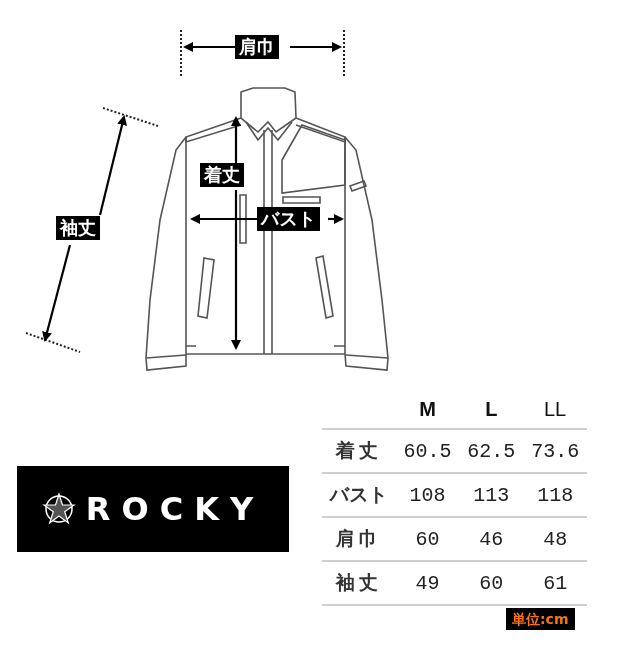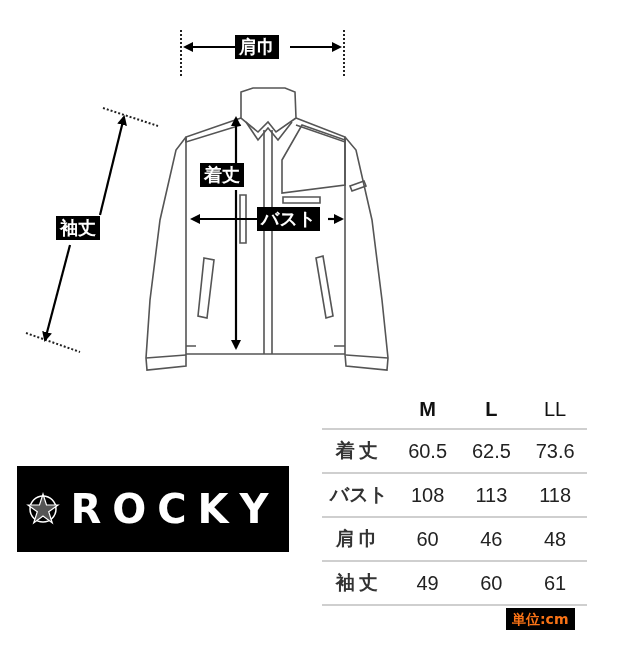--- a/index.html
+++ b/index.html
@@ -1,27 +1,27 @@
 <!DOCTYPE html>
 <html><head>
 <meta charset="utf-8">
 <style>
   html,body{margin:0;padding:0;background:#fff;}
   body{width:629px;height:645px;position:relative;overflow:hidden;font-family:"DejaVu Sans",sans-serif;color:#222;}
   svg.jacket{position:absolute;left:0;top:0;}
   .lbl{position:absolute;background:#000;color:#fff;font-weight:bold;font-size:18px;line-height:24px;padding:0 4px;text-align:center;white-space:nowrap;}
   .logo{position:absolute;left:17px;top:466px;width:272px;height:86px;background:#000;display:flex;align-items:center;justify-content:center;}
-  .logo-text{color:#fff;font-family:"DejaVu Sans",sans-serif;font-weight:bold;font-size:40px;letter-spacing:11px;margin-left:10px;}
+  .logo-text{color:#fff;font-family:"DejaVu Sans",sans-serif;font-weight:bold;font-size:32px;letter-spacing:11px;margin-left:10px;}
   .tbl{position:absolute;left:322px;top:390px;width:265px;}
   .hdr{display:flex;height:38px;align-items:center;}
   .hdr div{font-weight:bold;font-size:20px;color:#111;text-align:center;font-family:"Liberation Sans",sans-serif;}
   .row{display:flex;height:42px;align-items:center;border-top:2px solid #cfcfcf;}
   .row:last-of-type{border-bottom:2px solid #cfcfcf;}
   .c0{width:74px;text-align:center;font-size:19px;font-weight:bold;color:#333;letter-spacing:4px;}
-  .c1,.c2,.c3{width:64px;text-align:center;font-size:20px;font-family:Liberation Sans, sans-serif;color:#222;}
+  .c1,.c2,.c3{width:64px;text-align:center;font-size:20px;font-family:Liberation Mono, monospace;color:#222;}
   .unit{position:absolute;left:506px;top:608px;background:#000;color:#f97316;font-size:14px;font-weight:bold;padding:2px 6px;line-height:18px;}
 </style>
 </head>
 <body>
 
 <svg class="jacket" width="629" height="400" viewBox="0 0 629 400">
   <defs>
     <marker id="ah" markerWidth="10" markerHeight="10" refX="8" refY="5" orient="auto" markerUnits="userSpaceOnUse">
       <path d="M0,0 L10,5 L0,10 z" fill="#000"></path>
     </marker>

